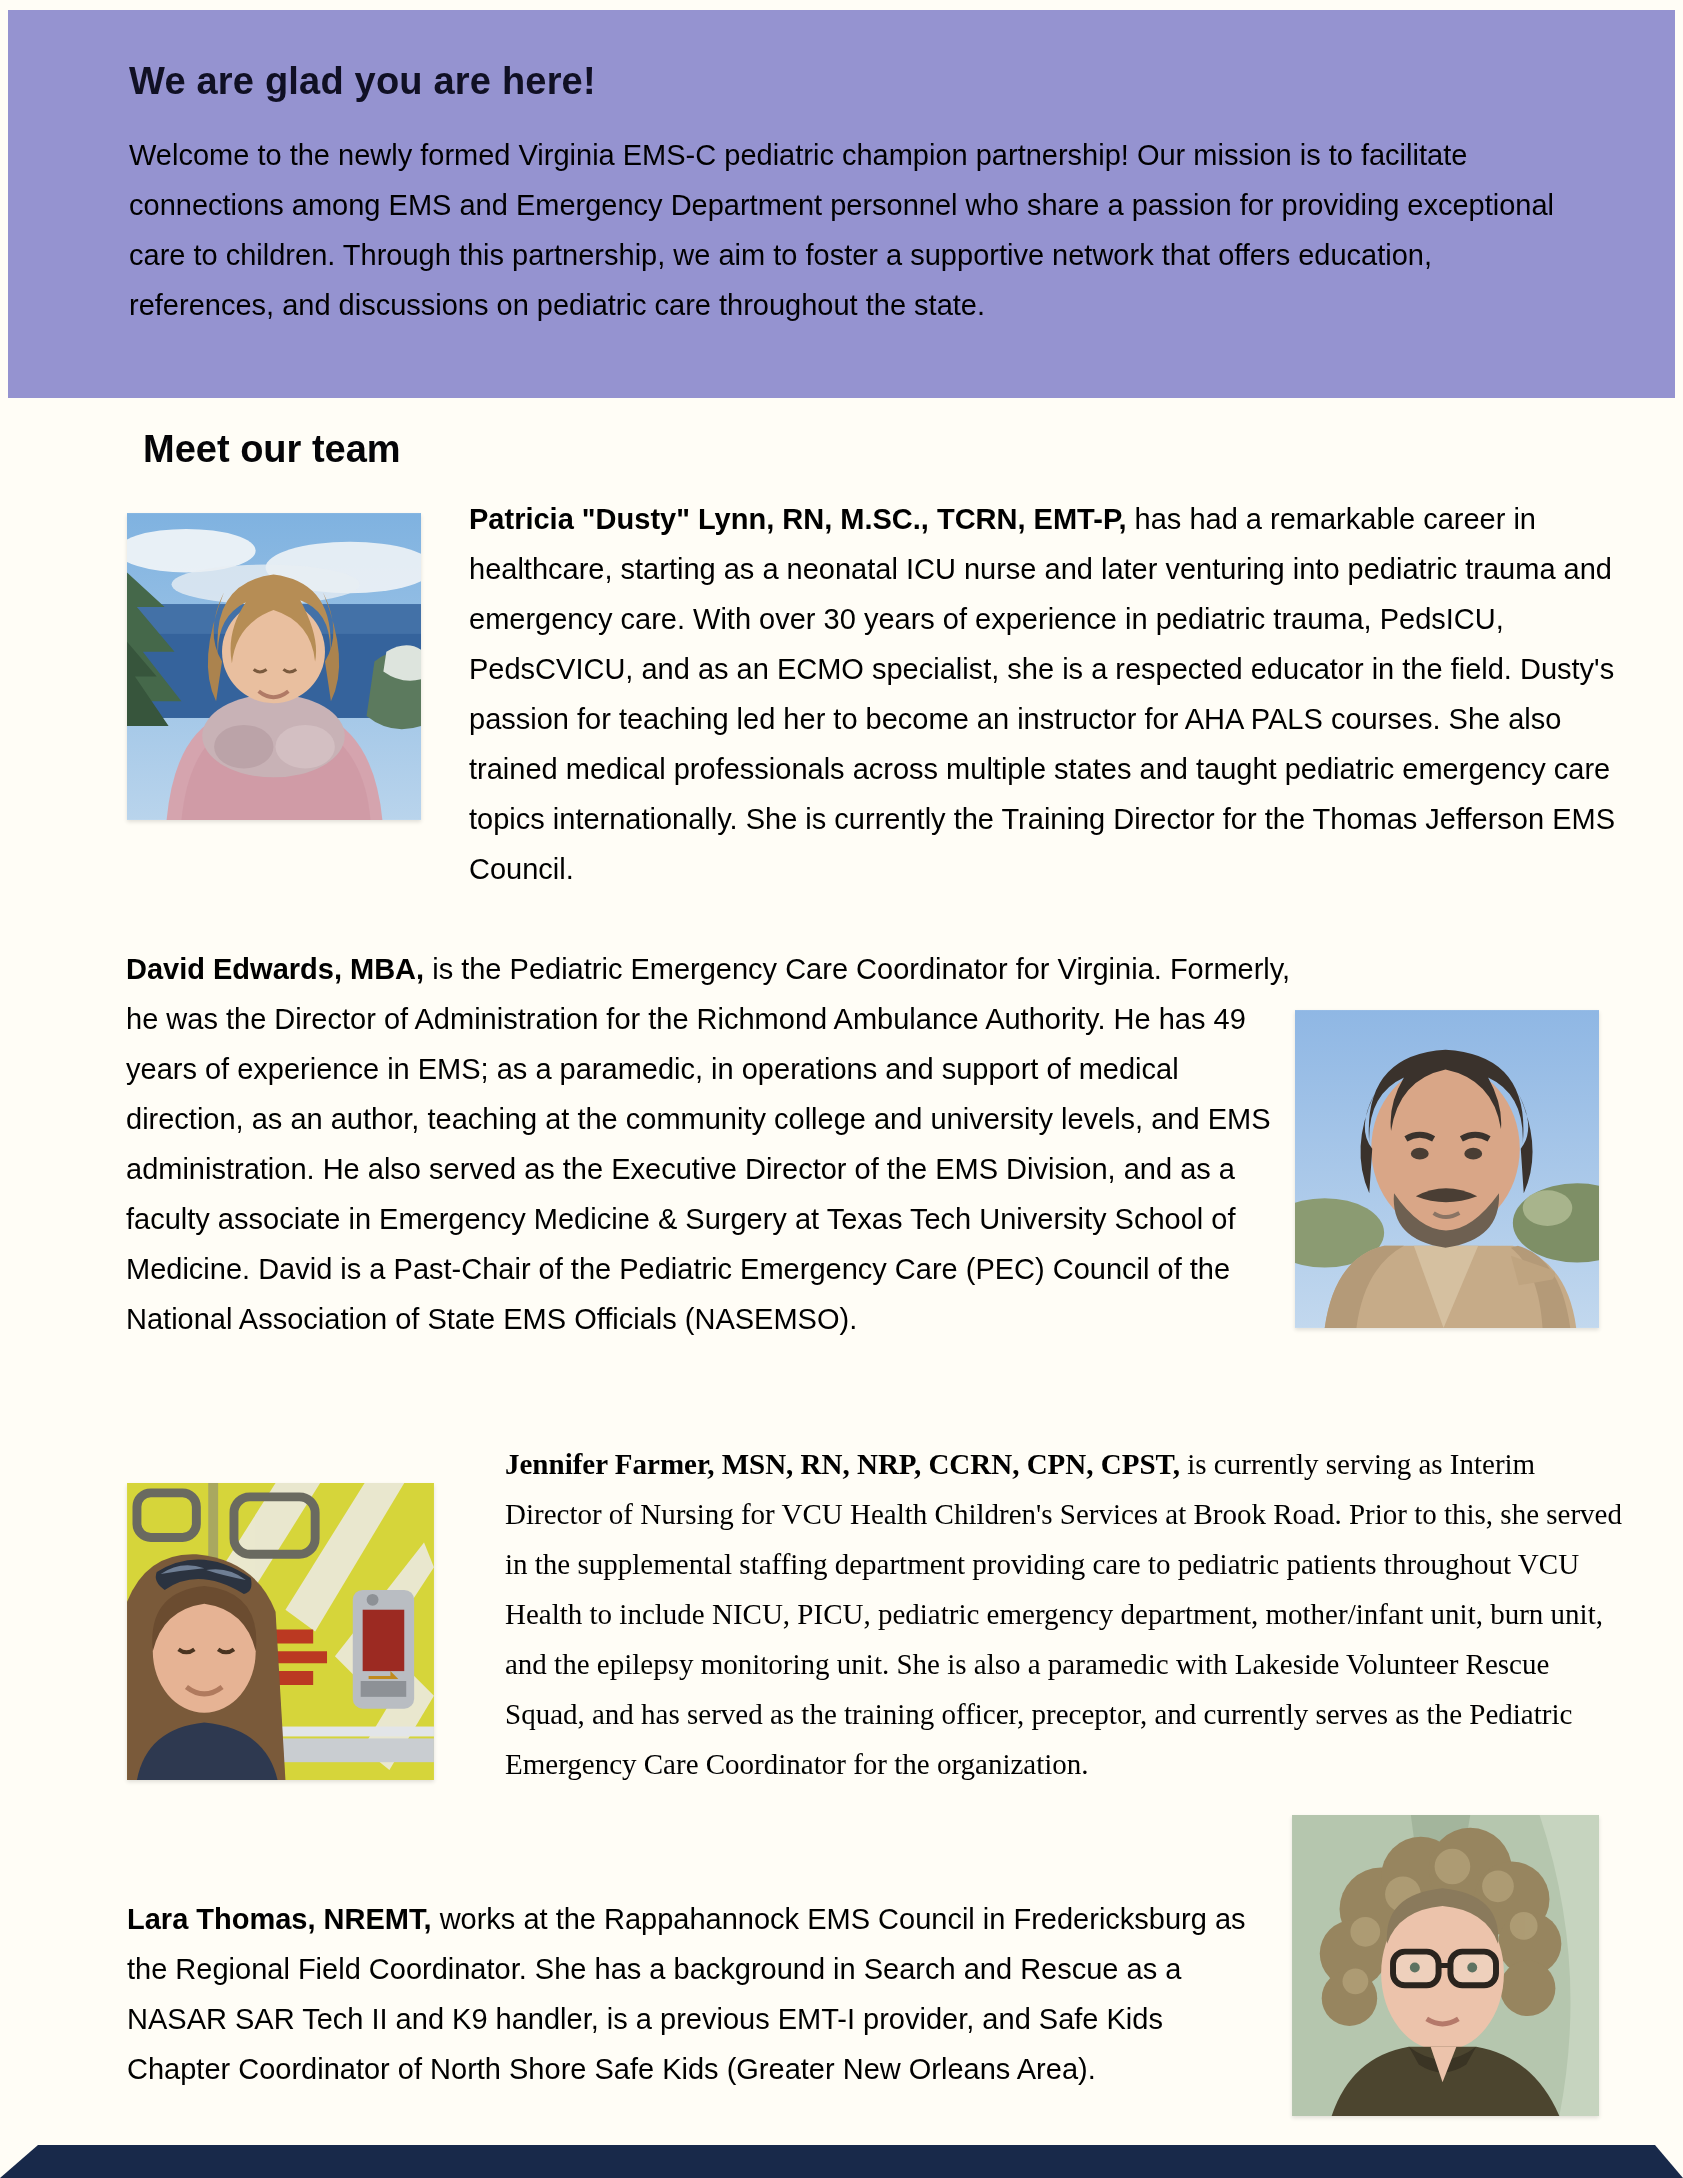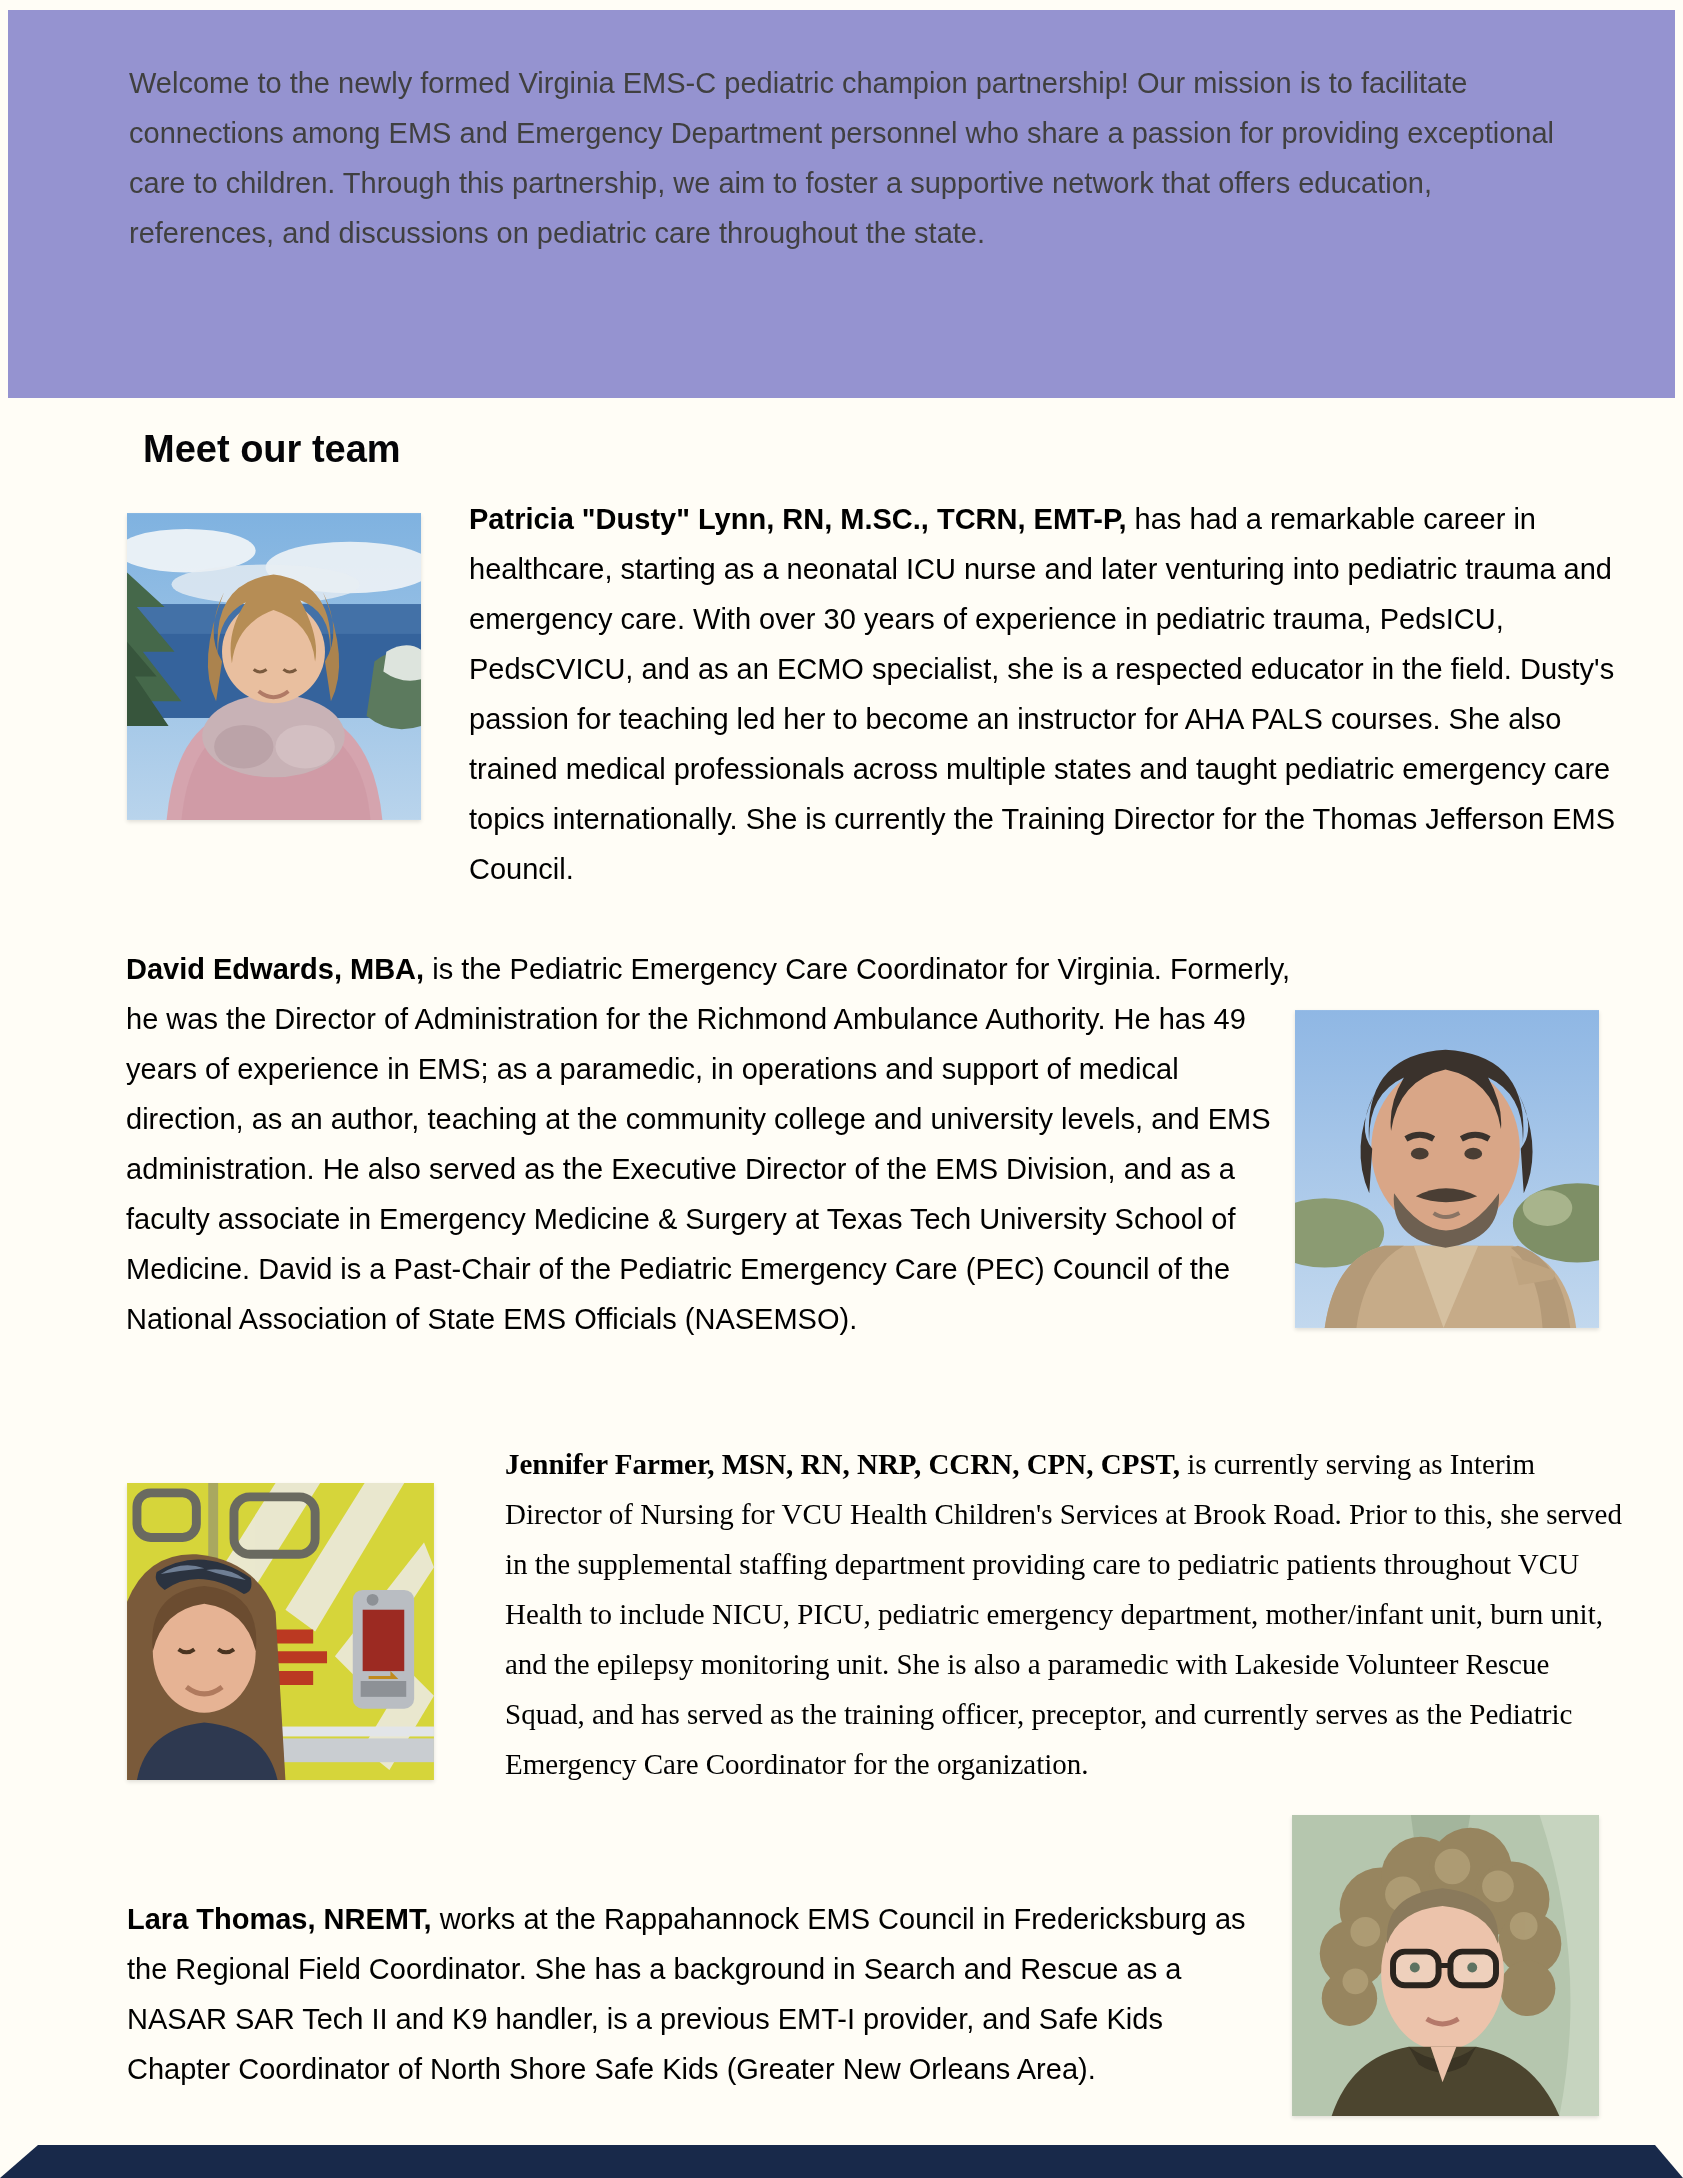--- a/index.html
+++ b/index.html
@@ -21,21 +21,21 @@
   .hero h1{
     margin:0 0 26px 0;
     font-size:38px;line-height:46px;font-weight:700;
     color:#101024;
     letter-spacing:0.2px;
   }
   .hero p{
     margin:0;
     width:1436px;
     font-size:29px;line-height:50px;
-    color:#404040;
+    color:#000000;
   }
   
   .team-heading{
     position:absolute;left:127px;top:410px;
     margin:16px;
     font-size:38px;line-height:46px;font-weight:700;
     color:#050508;
   }
   .bio{
     position:absolute;
@@ -64,20 +64,21 @@
     background:#18294a;
     clip-path:polygon(38px 0, 1655px 0, 1683px 33px, 0 33px);
   }
 </style>
 </head>
 <body>
 
 <div class="page">
 
   <section class="hero">
+    <h1>We are glad you are here!</h1>
     <p>Welcome to the newly formed Virginia EMS-C pediatric champion partnership! Our mission is to facilitate connections among EMS and Emergency Department personnel who share a passion for providing exceptional care to children. Through this partnership, we aim to foster a supportive network that offers education, references, and discussions on pediatric care throughout the state.</p>
   </section>
 
   <h2 class="team-heading">Meet our team</h2>
 
   <figure class="photo photo-patricia" role="img" aria-label="Woman with shoulder-length light brown hair wearing a pink puffer jacket and patterned scarf, with lake, trees and sky behind her">
     <svg width="294" height="307" viewBox="0 0 297 310">
       <defs>
         <linearGradient id="psky" x1="0" y1="0" x2="0" y2="1">
           <stop offset="0" stop-color="#7fb2e0"></stop>

